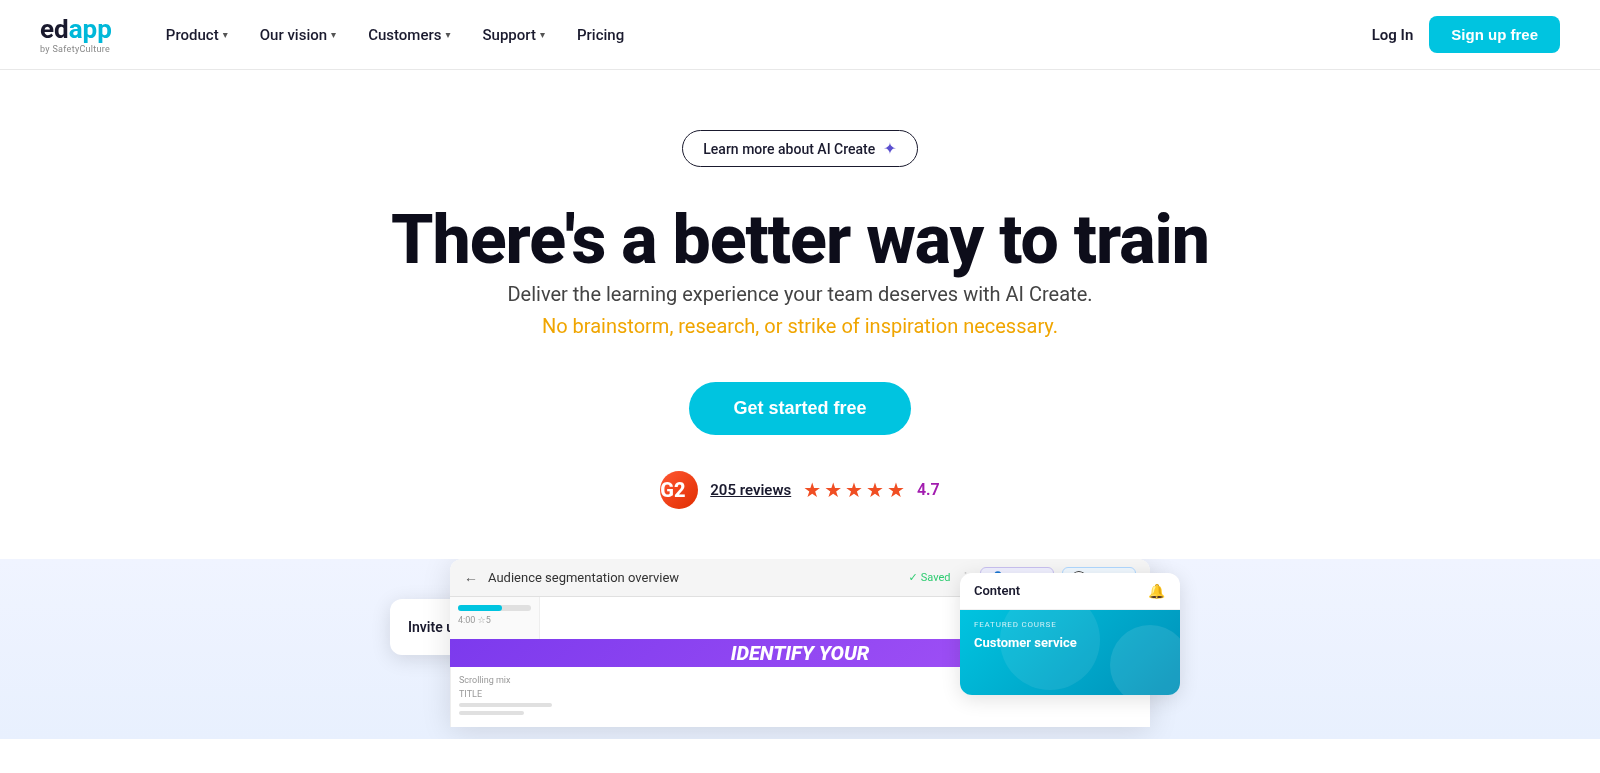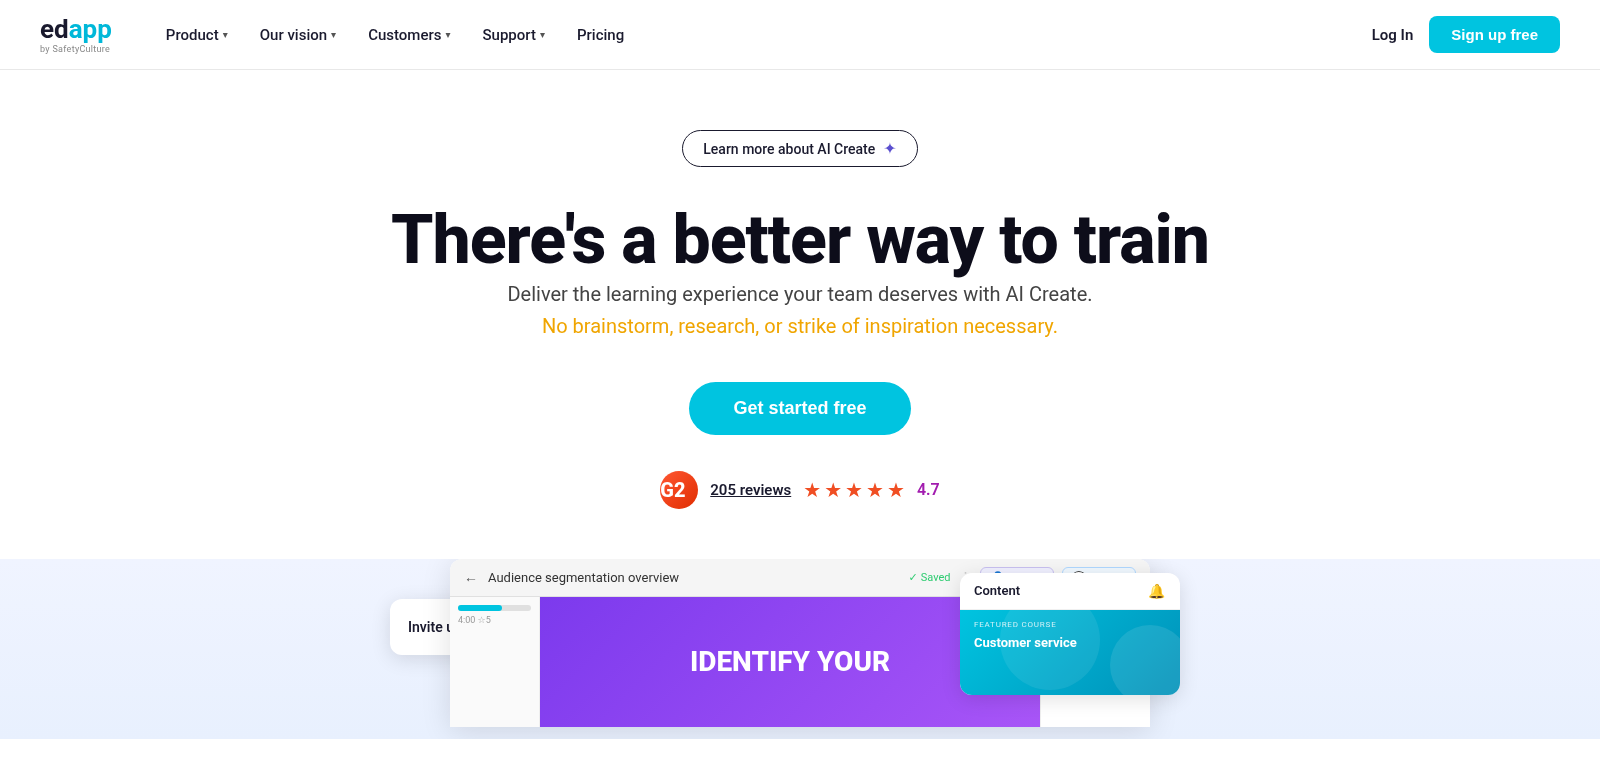--- a/index.html
+++ b/index.html
@@ -250,20 +250,21 @@
       padding: 3px 10px;
       font-size: 11px;
       display: flex;
       align-items: center;
       gap: 4px;
     }
     .mock-browser-content {
       height: 130px;
       display: flex;
       overflow: hidden;
+      flex-direction: column;
     }
     .mock-left-panel {
       width: 90px;
       background: #fafafa;
       border-right: 1px solid #eee;
       padding: 8px;
     }
     .mock-progress-bar {
       height: 6px;
       background: #e0e0e0;
@@ -276,24 +277,25 @@
       border-radius: 3px;
     }
     .mock-center {
       flex: 1;
       background: linear-gradient(135deg, #7c3aed, #a855f7);
       display: flex;
       align-items: center;
       justify-content: center;
     }
     .mock-center-text {
-      font-size: 28px;
+      font-size: 20px;
       font-weight: 800;
       color: #fff;
       text-align: right;
+      font-style: italic;
     }
     .mock-right-panel {
       width: 110px;
       background: #fff;
       border-left: 1px solid #eee;
       padding: 8px;
     }
     .mock-right-label {
       font-size: 9px;
       color: #999;

